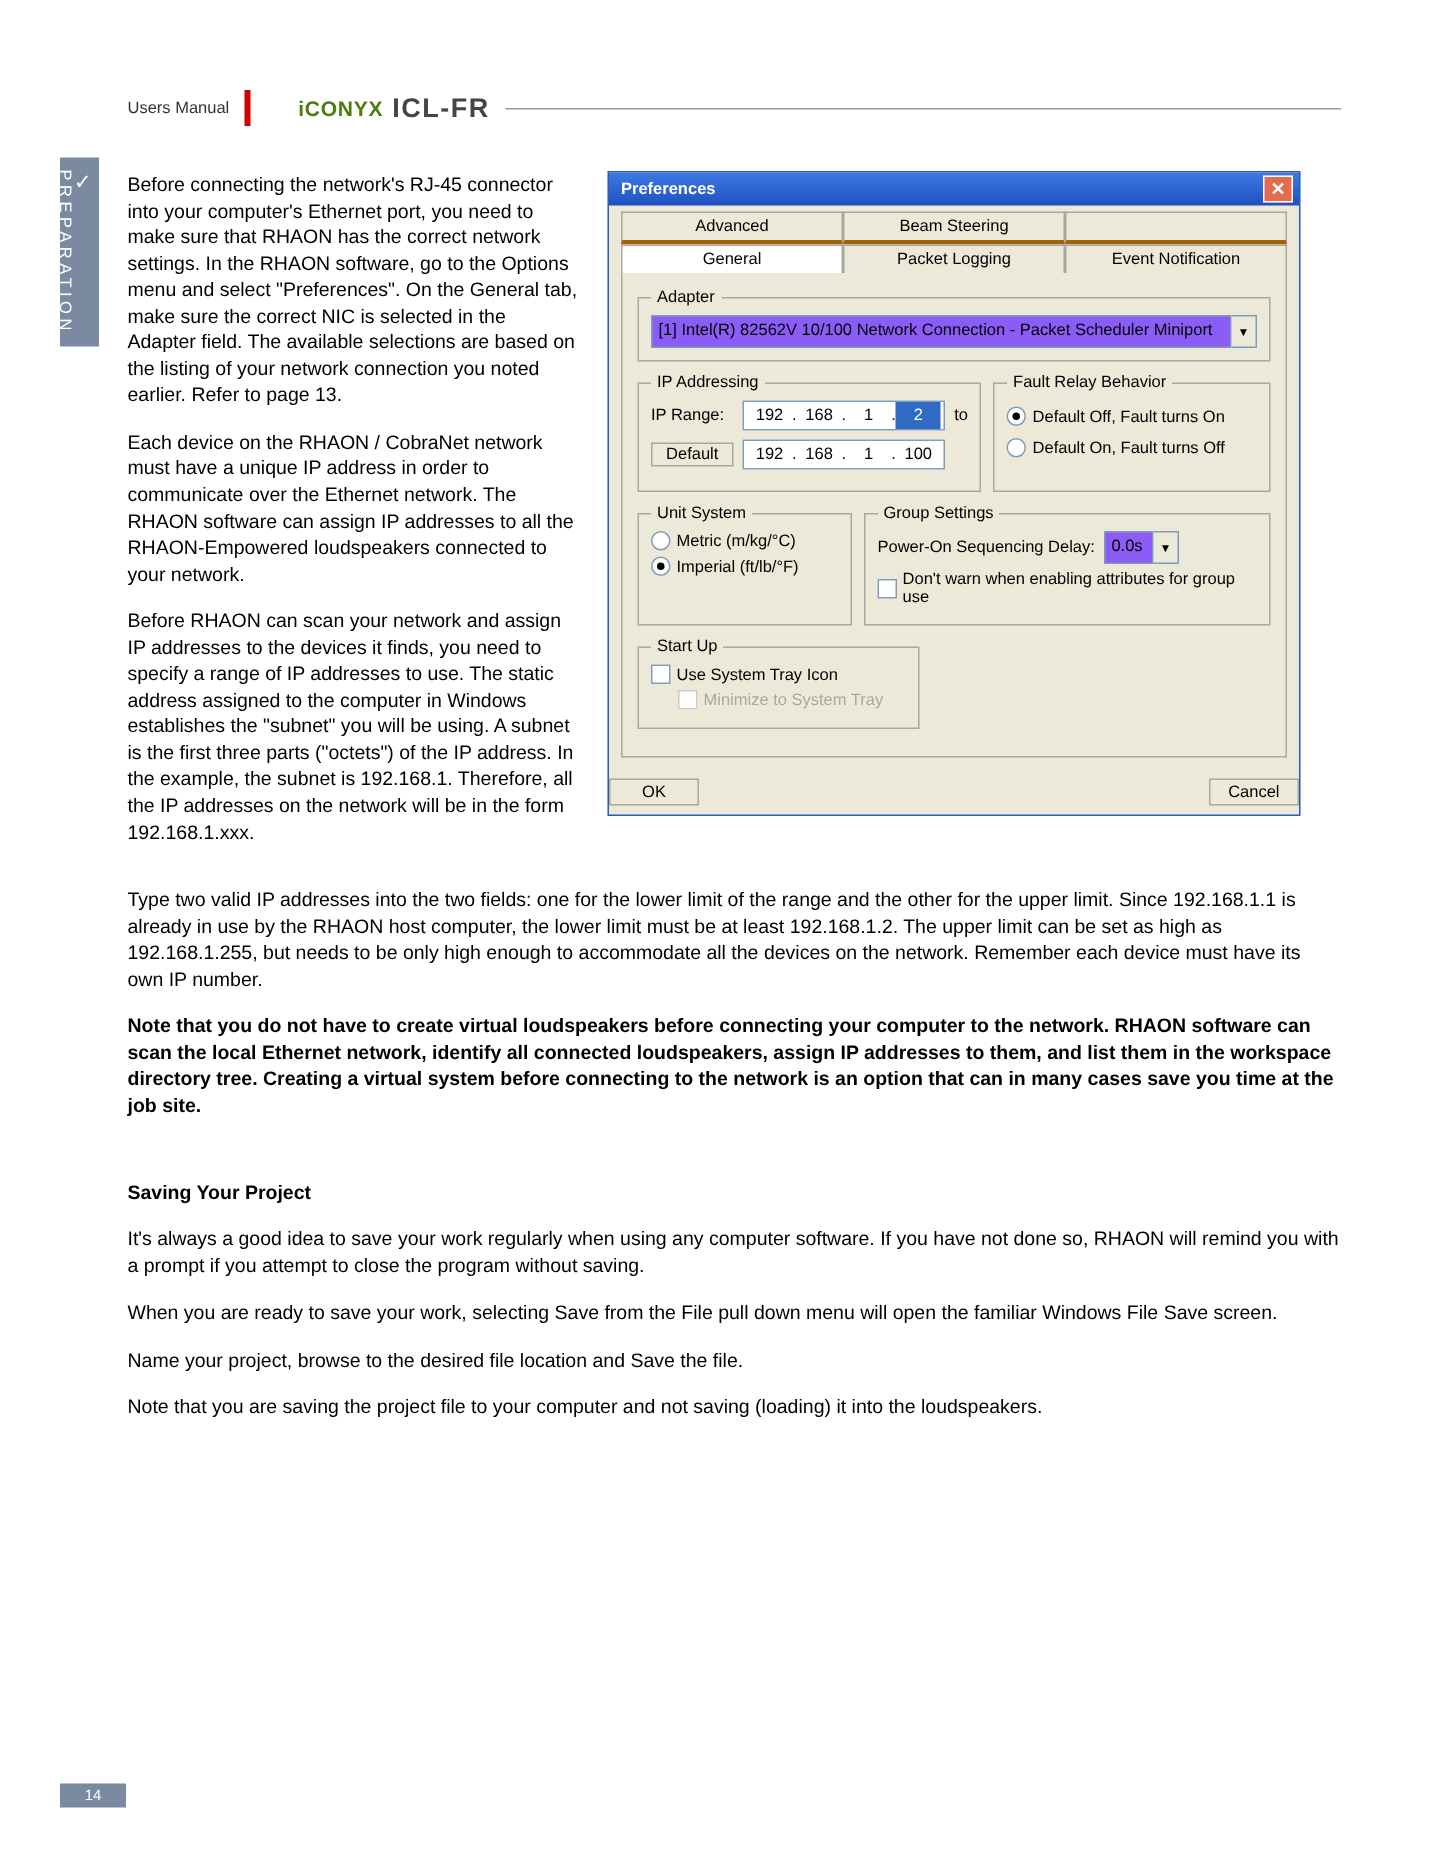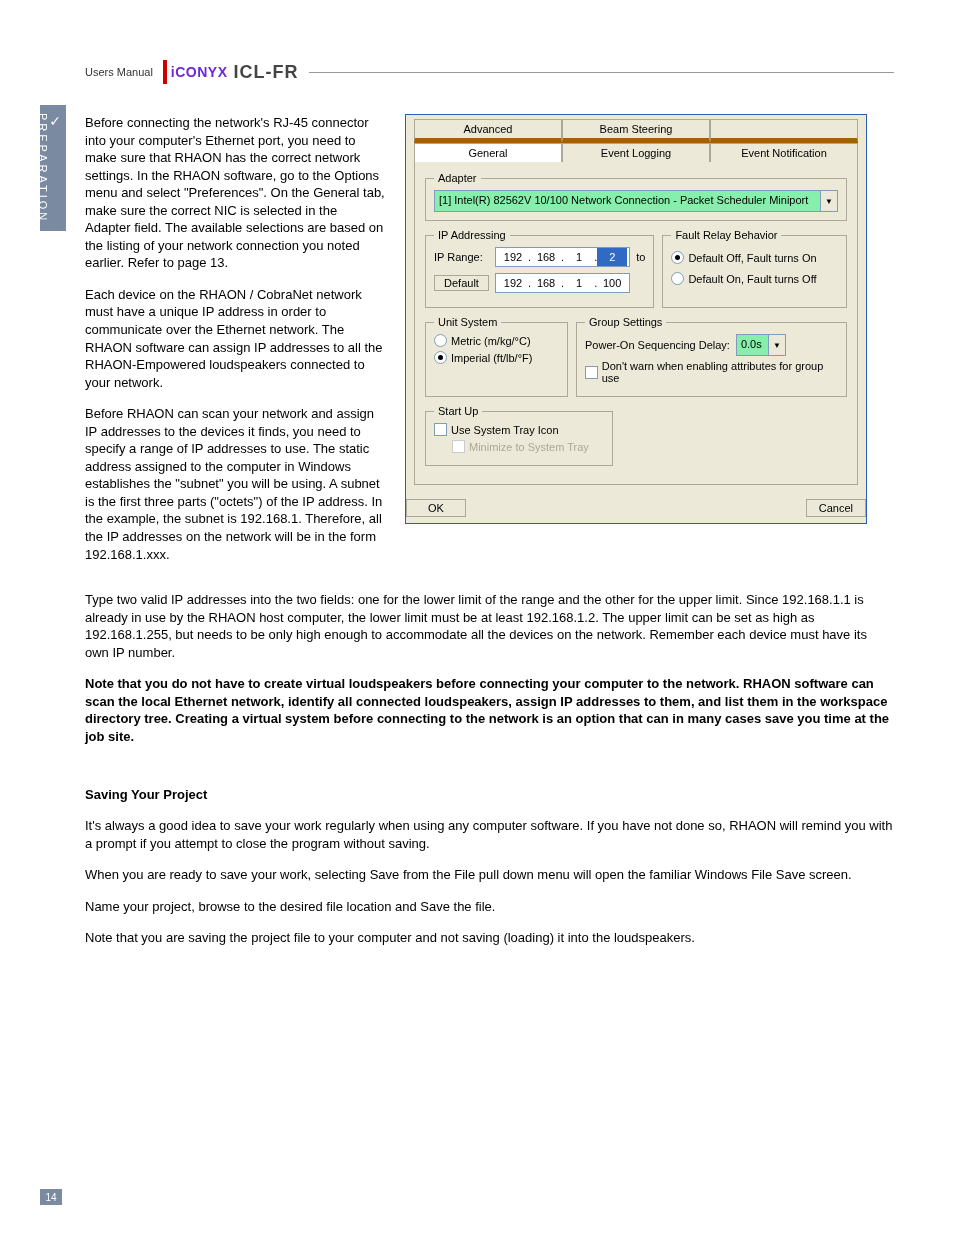--- a/index.html
+++ b/index.html
@@ -31,22 +31,23 @@
   .logo-bar {
     width: 4px;
     height: 24px;
     background: #c00;
     margin-right: 4px;
   }
   .logo-iconyx {
     font-weight: bold;
     font-size: 14px;
     letter-spacing: 0.5px;
-    color: #6d28d9;
+    color: #4d7c0f;
     margin-right: 6px;
+    margin-left: 28px;
   }
   .logo-model {
     font-weight: bold;
     font-size: 18px;
     color: #444;
     letter-spacing: 1px;
   }
   .header-line {
     flex: 1;
     height: 1px;
@@ -134,21 +135,21 @@
     flex: 1;
     text-align: center;
     padding: 3px 0;
     border: 1px solid #aca899;
     border-bottom: none;
     background: #ece9d8;
     font-size: 11px;
     cursor: pointer;
   }
   .tab.back {
-    border-bottom: 5px solid #a16207;
+    border-bottom: 3px solid #a16207;
   }
   .tab.active {
     background: #fff;
   }
   .tab-body {
     border: 1px solid #aca899;
     border-top: none;
     margin: 0 8px 8px 8px;
     background: #ece9d8;
     padding: 10px;
@@ -164,21 +165,21 @@
     padding: 0 4px;
   }
   .dropdown {
     display: flex;
     width: 100%;
   }
   .dropdown-field {
     flex: 1;
     height: 18px;
     border: 1px solid #7f9db9;
-    background: #86efac;
+    background: #8b5cf6;
     padding: 1px 4px;
     font-size: 11px;
     line-height: 16px;
     overflow: hidden;
     white-space: nowrap;
   }
   .dropdown-btn {
     width: 16px;
     height: 20px;
     border: 1px solid #7f9db9;
@@ -280,21 +281,21 @@
   }
   .disabled {
     color: #aca899;
   }
   .page-num {
     position: absolute;
     left: 40px;
     bottom: 30px;
     background: #7a8aa0;
     color: #fff;
-    width: 22px;
+    width: 44px;
     height: 16px;
     font-size: 10px;
     display: flex;
     align-items: center;
     justify-content: center;
   }
 </style>
 </head>
 <body>
 
@@ -314,29 +315,35 @@
   <div class="content">
     <div class="two-col">
       <div class="left-col">
         <p>Before connecting the network's  RJ-45 connector into your computer's Ethernet port, you need to make sure that RHAON has the correct network settings.  In the RHAON software, go to the Options menu and select "Preferences".  On the General tab, make sure the correct NIC is selected in the Adapter field.  The available selections are based on the listing of your network connection you noted earlier. Refer to page 13.</p>
         <p>Each device on the RHAON / CobraNet network must have a unique IP address in order to communicate over the Ethernet network.  The RHAON software can assign IP addresses to all the RHAON-Empowered loudspeakers connected to your network.</p>
         <p>Before RHAON can scan your network and assign IP addresses to the devices it finds, you need to specify a range of IP addresses to use.  The static address assigned to the computer in Windows establishes the "subnet" you will be using.  A subnet is the first three parts ("octets") of the IP address.  In the example, the subnet is 192.168.1.  Therefore, all the IP addresses on the network will be in the form 192.168.1.xxx.</p>
       </div>
       <div class="right-col">
 
         <div class="dialog">
+          <div class="titlebar">
+            <span>Preferences</span>
+            <div class="close-btn">
+              <span>✕</span>
+            </div>
+          </div>
 
           <div class="tab-row">
             <div class="tab back">Advanced</div>
             <div class="tab back">Beam Steering</div>
             <div class="tab back"></div>
           </div>
           <div class="tab-row" style="margin-top:0;">
             <div class="tab active">General</div>
-            <div class="tab">Event Logging</div>
+            <div class="tab">Packet Logging</div>
             <div class="tab">Event Notification</div>
           </div>
 
           <div class="tab-body">
 
             <fieldset>
               <legend>Adapter</legend>
               <div class="dropdown">
                 <div class="dropdown-field">[1] Intel(R) 82562V 10/100 Network Connection - Packet Scheduler Miniport</div>
                 <div class="dropdown-btn">▼</div>

